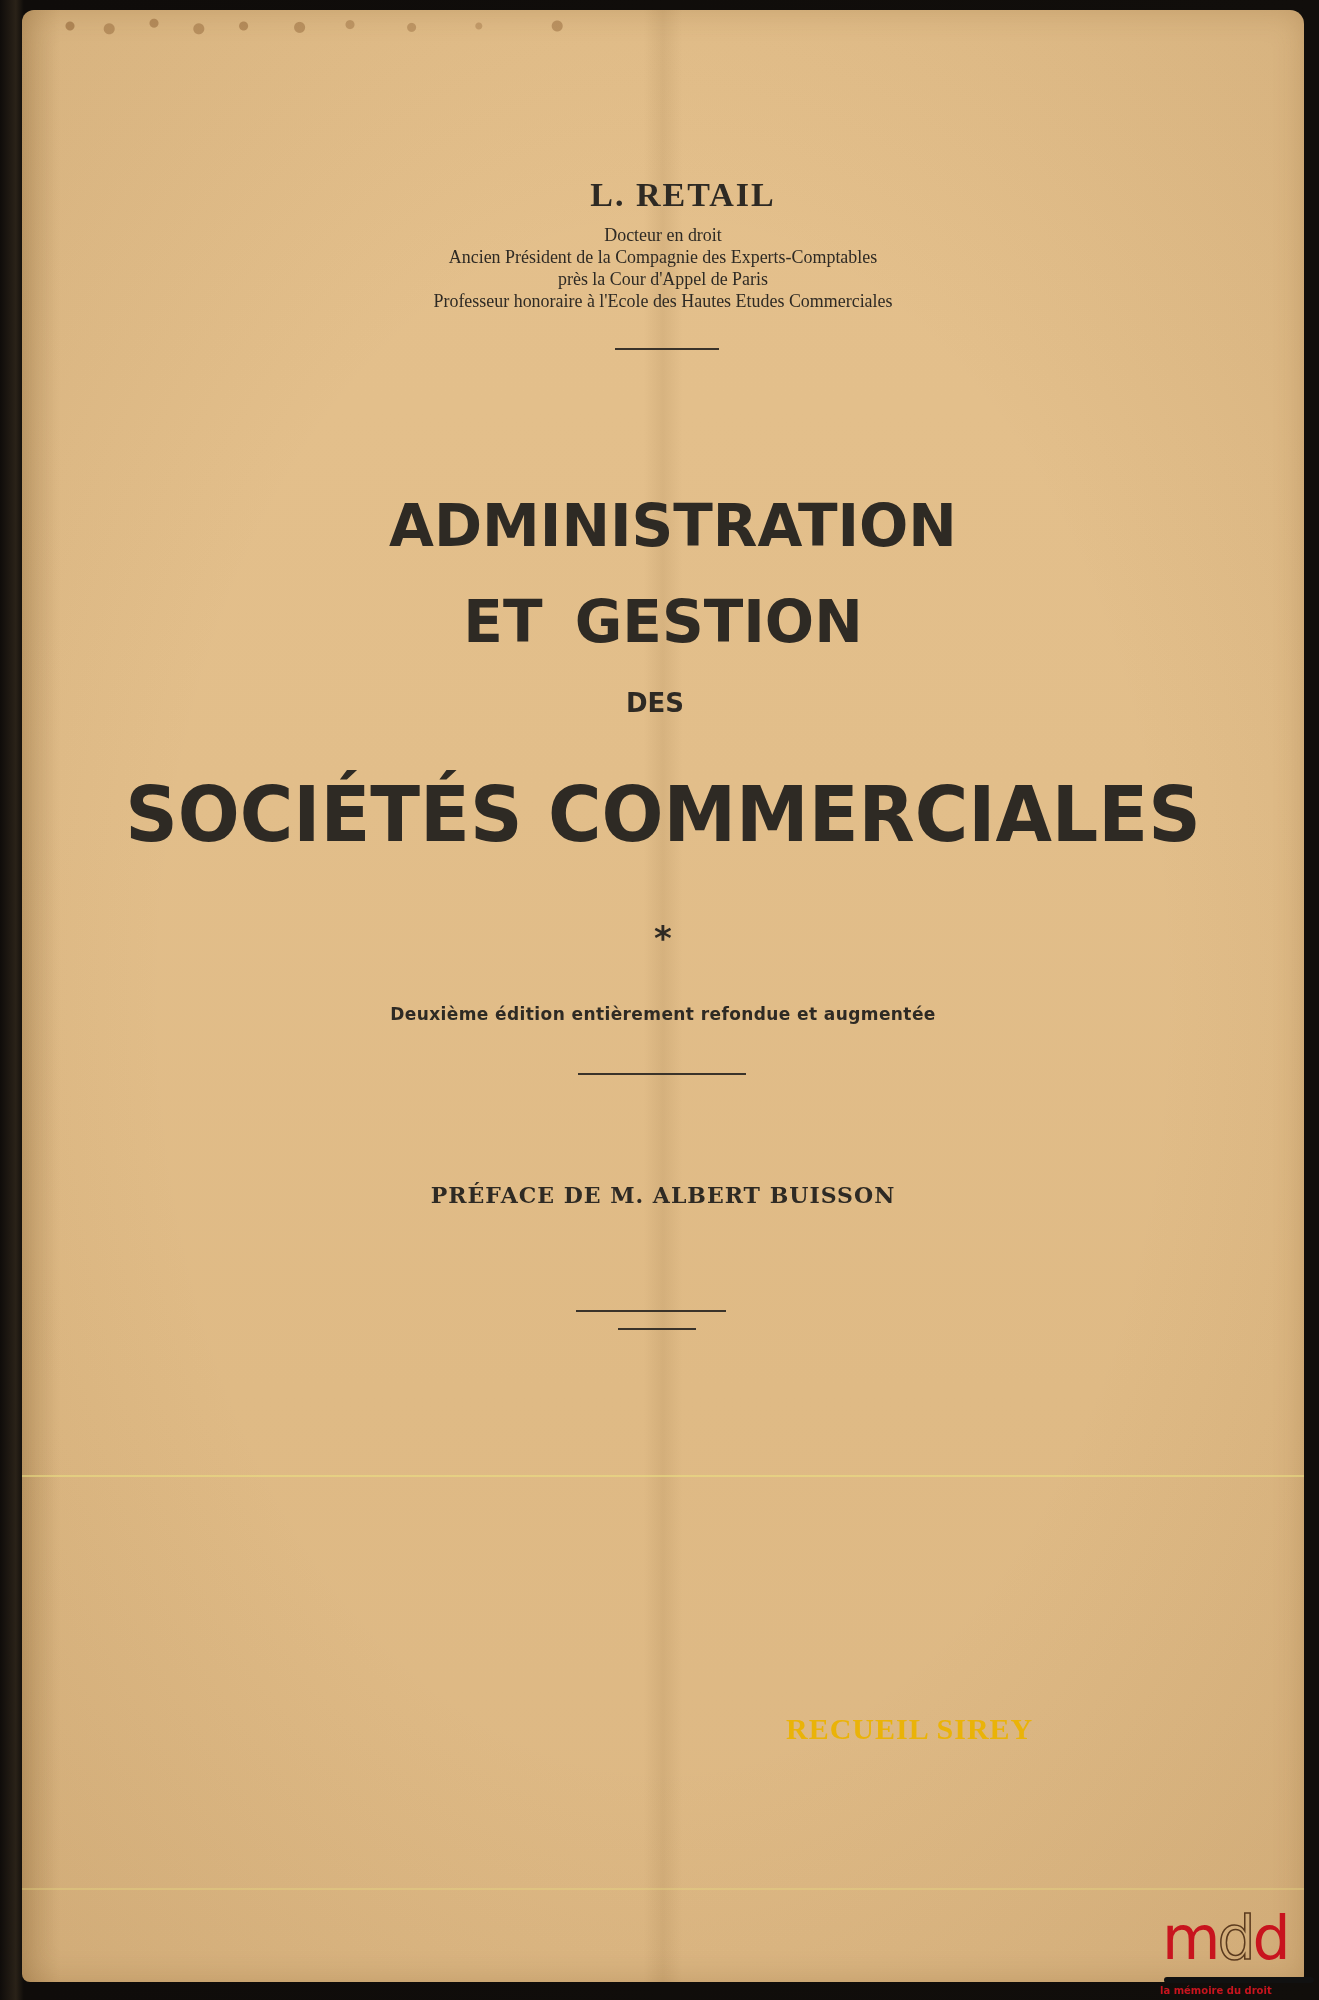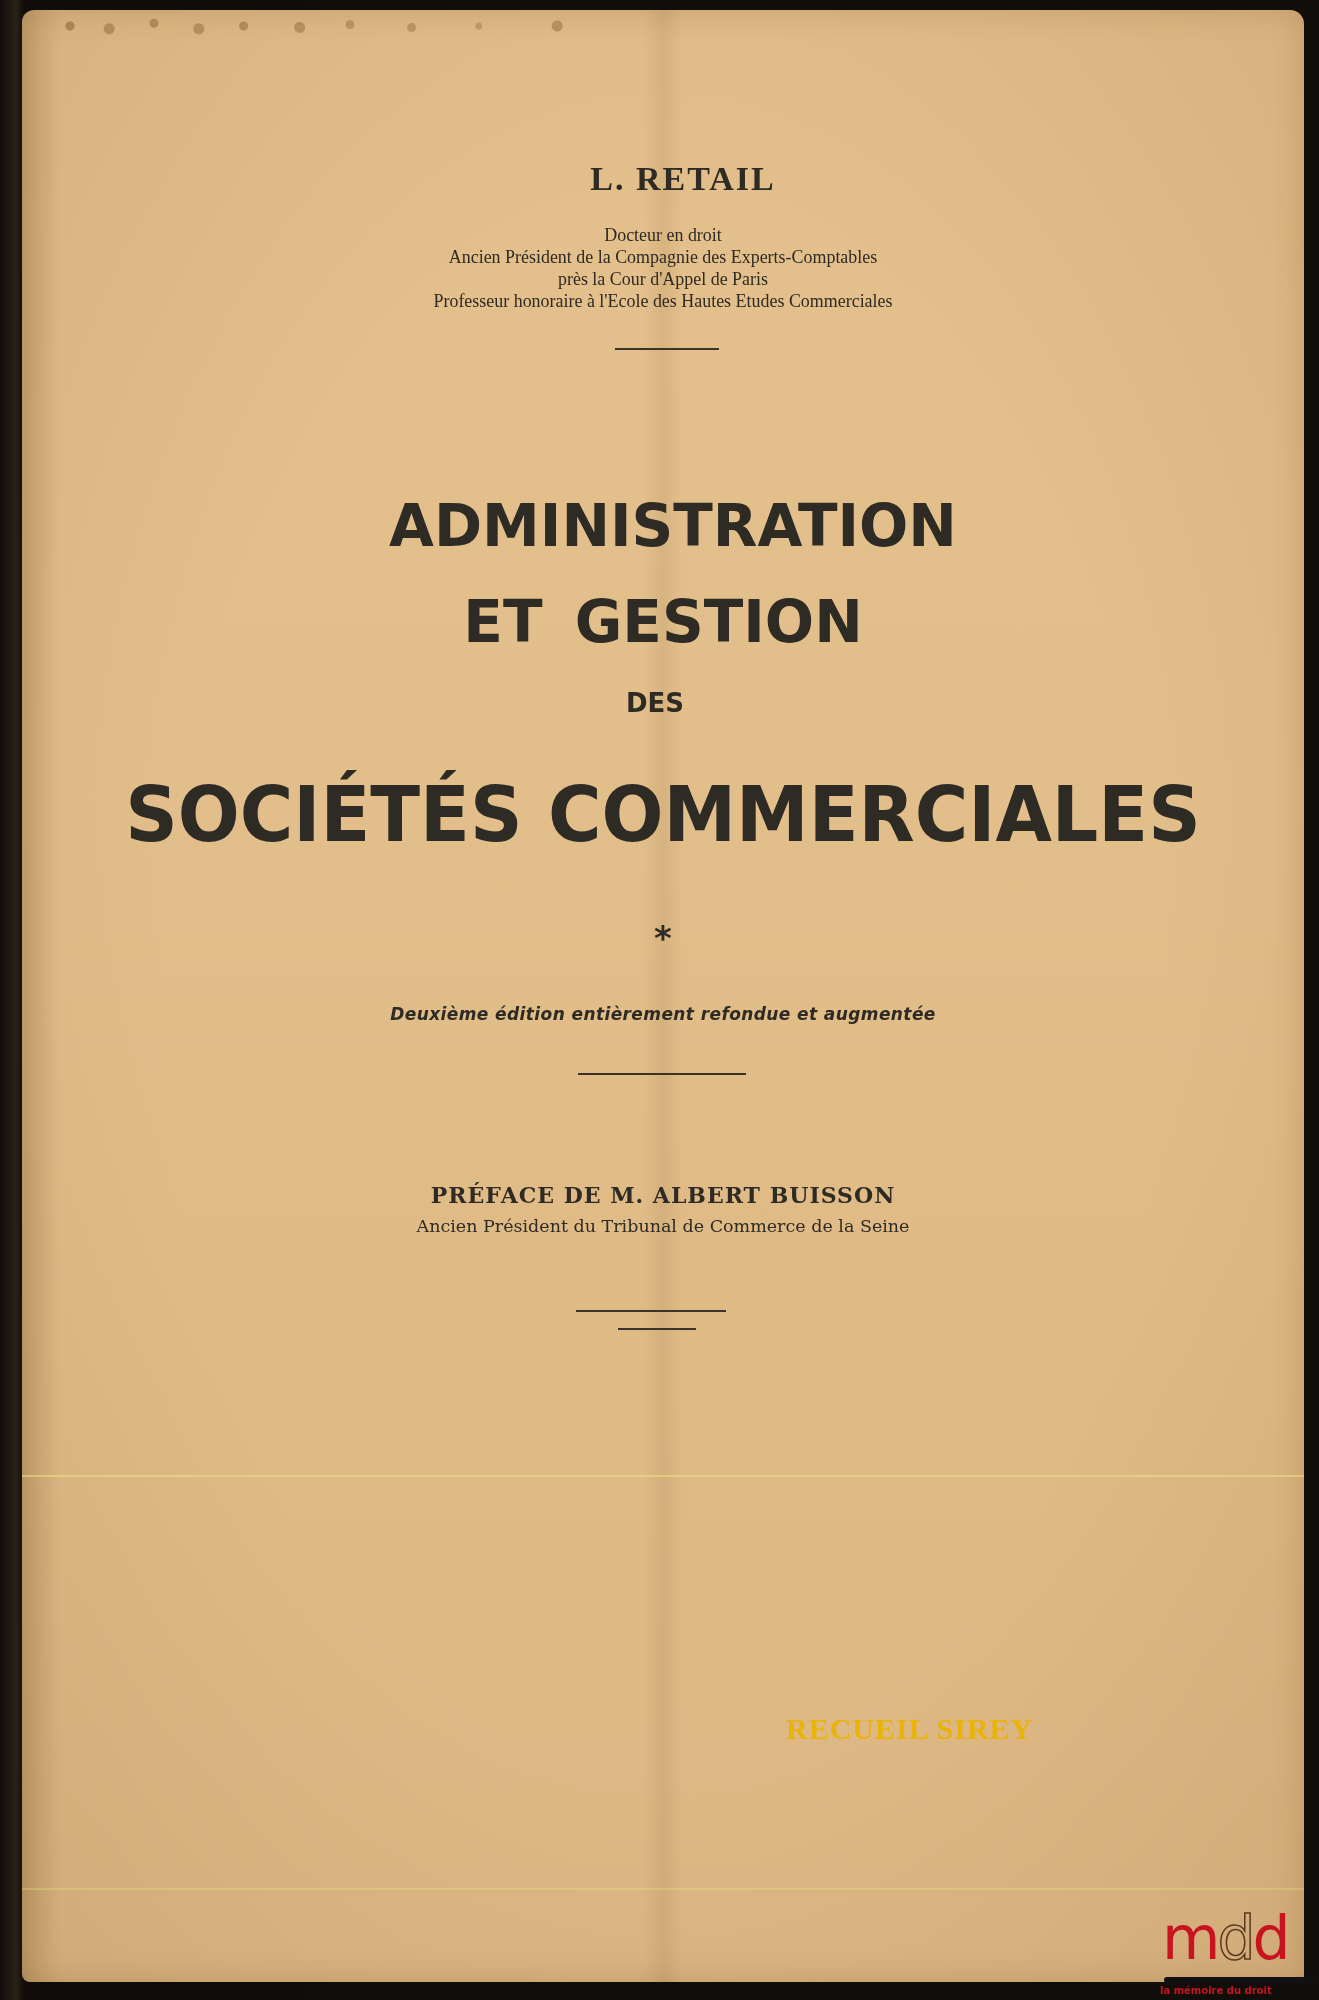--- a/index.html
+++ b/index.html
@@ -52,21 +52,21 @@
         radial-gradient(circle at 78% 50%, rgba(140,95,50,0.35) 0 3px, transparent 4px),
         radial-gradient(circle at 92% 50%, rgba(140,95,50,0.45) 0 5px, transparent 6px);
     }
     .center-block {
       position: absolute;
       left: 0; right: 0;
       text-align: center;
       color: #2e2a24;
     }
     .author-name {
-      top: 160px;
+      top: 176px;
       font-family: "Liberation Serif", "DejaVu Serif", serif;
       font-weight: bold;
       font-size: 34px;
       letter-spacing: 2px;
       margin-left: 40px;
     }
     .author-cred {
       top: 224px;
       font-family: "Liberation Serif", "DejaVu Serif", serif;
       font-size: 19.5px;
@@ -199,26 +199,25 @@
   <div>Professeur honoraire à l'Ecole des Hautes Etudes Commerciales</div>
 </div>
 <div class="rule" style="left:615px; top:348px; width:104px;"></div>
 
 <div class="center-block title-1" style="left:22px; right:15px;padding-left:20px;">ADMINISTRATION</div>
 <div class="center-block title-2" style="left:22px; right:15px;">ET GESTION</div>
 <div class="center-block title-3" style="left:6px; right:15px;">DES</div>
 <div class="center-block title-4" style="left:22px; right:15px;">SOCIÉTÉS COMMERCIALES</div>
 
 <div class="center-block asterisk" style="left:22px; right:15px;">*</div>
-<div class="center-block edition" style="left:22px; right:15px;font-style:italic;">Deuxième édition entièrement refondue et augmentée</div>
+<div class="center-block edition" style="left:22px; right:15px;">Deuxième édition entièrement refondue et augmentée</div>
 <div class="rule" style="left:578px; top:1073px; width:168px;"></div>
 
 <div class="center-block preface-title" style="left:22px; right:15px;">PRÉFACE DE M. ALBERT BUISSON</div>
 <div class="center-block preface-cred" style="left:22px; right:15px;">
-  <div>Ancien Président du Tribunal de Commerce de la Seine</div>
 </div>
 <div class="rule" style="left:576px; top:1310px; width:150px;"></div>
 <div class="rule" style="left:618px; top:1328px; width:78px;"></div>
 
 <div class="publisher">RECUEIL SIREY</div>
 
 <div class="watermark">
   <div class="wm-letters"><span>m</span><span class="hollow">d</span><span>d</span></div>
   <div class="wm-bar"></div>
   <div class="wm-tagline">la mémoire du droit</div>

